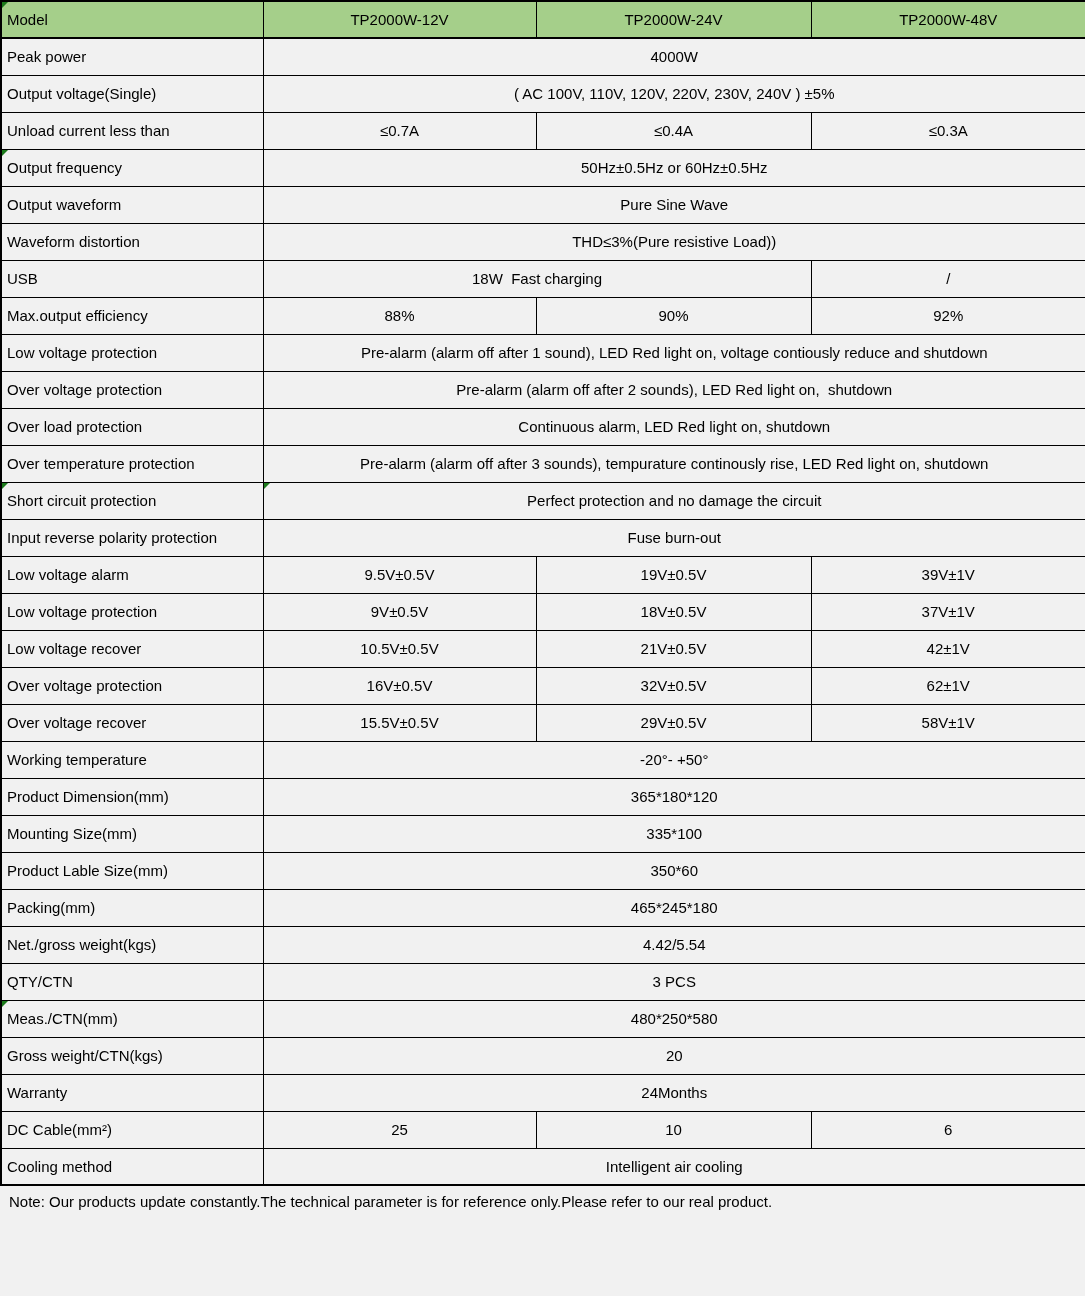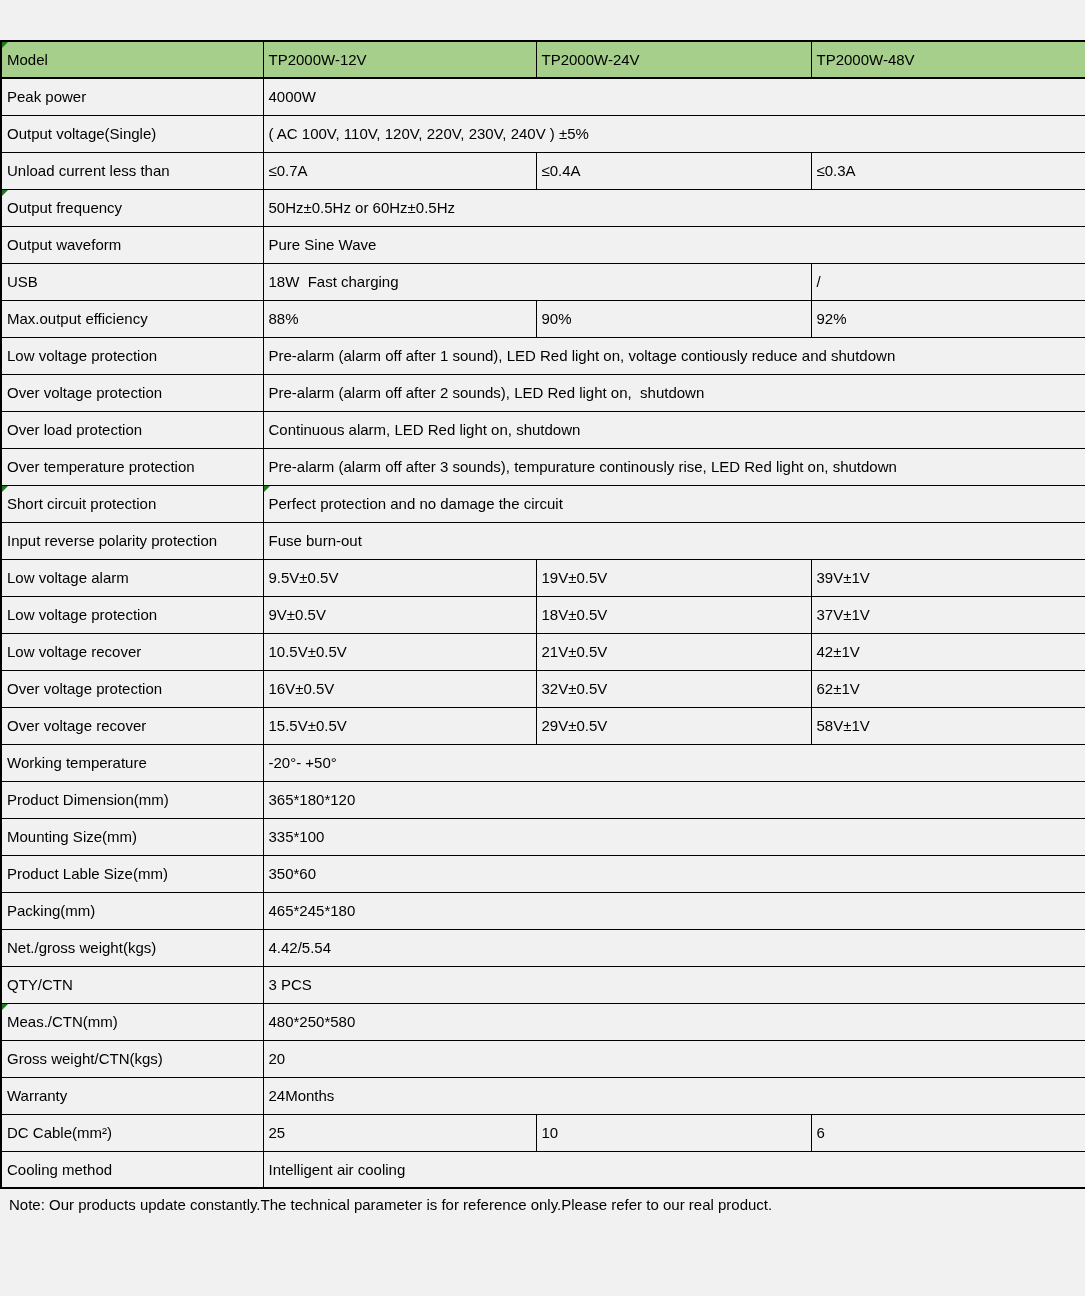--- a/index.html
+++ b/index.html
@@ -4,21 +4,21 @@
 <style>
   * { box-sizing: border-box; }
   html, body {
     margin: 0;
     padding: 0;
     background: #F1F1F1;
     font-family: "Liberation Sans", "DejaVu Sans", sans-serif;
     font-size: 15px;
     color: #000;
   }
-  .page { width: 1085px; margin-top: 40px; }
+  .page { width: 1085px; }
   table.spec-table {
     width: 1085px;
     table-layout: fixed;
     border-collapse: collapse;
     border: 2px solid #000;
   }
   table.spec-table th,
   table.spec-table td {
     border: 1px solid #000;
     height: 37px;
@@ -26,21 +26,21 @@
     position: relative;
     background: var(--cell-bg, #F1F1F1);
     font-weight: normal;
     overflow: hidden;
   }
   tr.header-row th {
     background: var(--header-bg, #A5CF8A);
     border-bottom: 2px solid #000;
   }
   .label-cell  { text-align: left; }
-  .value-cell  { text-align: left; white-space: pre-wrap; }
+  .value-cell  { text-align: center; white-space: pre-wrap; }
   
   .flag::before {
     content: "";
     position: absolute;
     top: 0; left: 0;
     width: 0; height: 0;
     border-top: 6px solid var(--flag-green, #1B7A1B);
     border-right: 6px solid transparent;
   }
   .note {
@@ -85,20 +85,24 @@
         </tr>
         <tr>
           <td class="label-cell flag">Output frequency</td>
           <td class="value-cell" colspan="3">50Hz±0.5Hz or 60Hz±0.5Hz</td>
         </tr>
         <tr>
           <td class="label-cell">Output waveform</td>
           <td class="value-cell" colspan="3">Pure Sine Wave</td>
         </tr>
         <tr>
+          <td class="label-cell">Waveform distortion</td>
+          <td class="value-cell" colspan="3">THD≤3%(Pure resistive Load))</td>
+        </tr>
+        <tr>
           <td class="label-cell">USB</td>
           <td class="value-cell" colspan="2">18W  Fast charging</td>
           <td class="value-cell">/</td>
         </tr>
         <tr>
           <td class="label-cell">Max.output efficiency</td>
           <td class="value-cell">88%</td>
           <td class="value-cell">90%</td>
           <td class="value-cell">92%</td>
         </tr>

